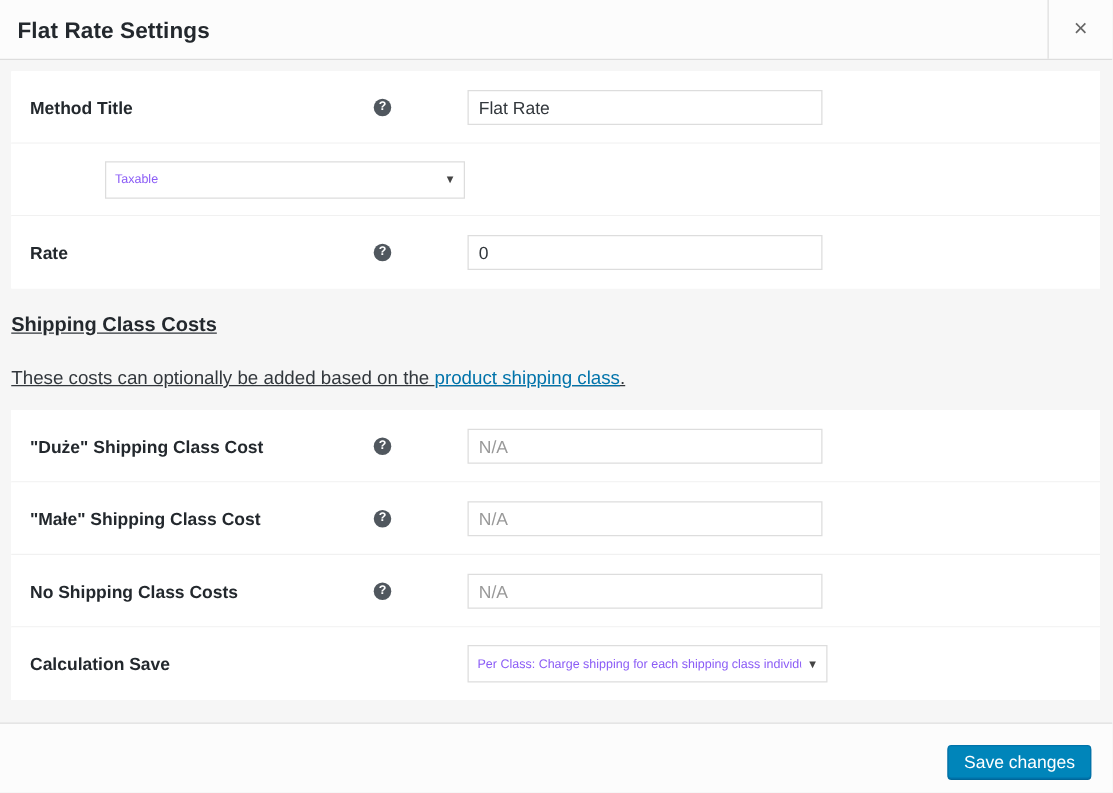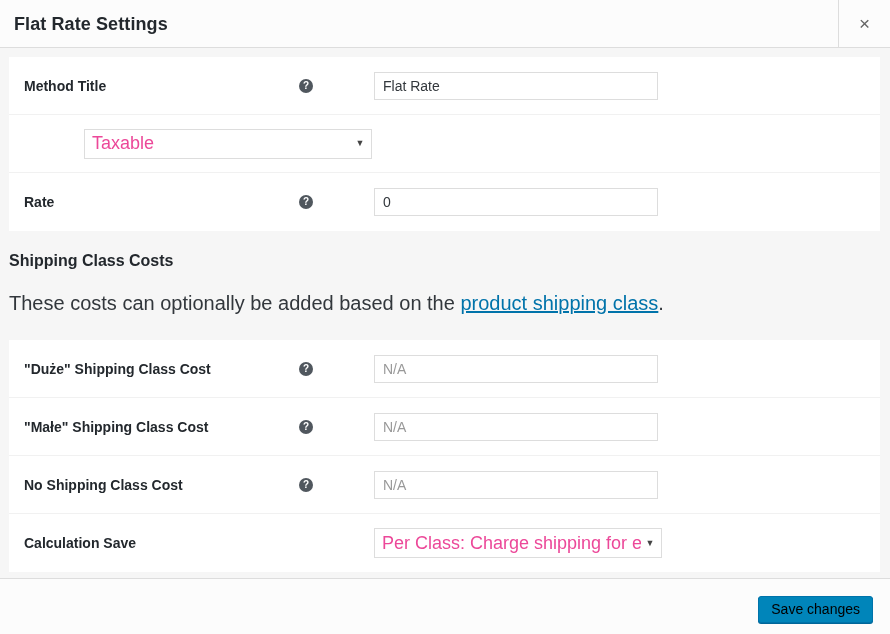--- a/index.html
+++ b/index.html
@@ -171,51 +171,52 @@
     background: #ffffff;
     display: flex;
     align-items: center;
     overflow: hidden;
     cursor: pointer;
   }
   .select-value {
     flex: 1 1 auto;
     padding-left: 7px;
     padding-right: 4px;
-    font-size: 18px;
-    color: #ec4899;
+    font-size: 10px;
+    color: #8b5cf6;
     white-space: nowrap;
     overflow: hidden;
   }
   .select-arrow {
     width: 18px;
     min-width: 18px;
     text-align: center;
     font-size: 9px;
     color: #444;
     line-height: 1;
     padding-right: 2px;
   }
 
   
   .section-block {
     background: #f6f6f6;
     padding: 20px 0 16px 0;
+    text-decoration: underline;
   }
   .section-heading {
     font-size: 16px;
     font-weight: bold;
     color: #23282d;
     margin: 0 0 0 9px;
     line-height: 20px;
   }
   .section-desc {
-    font-size: 20px;
+    font-size: 15px;
     color: #32373c;
-    margin: 23px 0 12px 9px;
+    margin: 23px 0 0 9px;
     line-height: 18px;
   }
   .section-desc a {
     color: #0073aa;
     text-decoration: underline;
   }
 
   
   .modal-footer {
     height: 56px;
@@ -227,21 +228,21 @@
   }
   .save-button {
     position: absolute;
     right: 17px;
     top: 17px;
     height: 27px;
     padding: 0 12px;
     background: #0085ba;
     border: 1px solid #0073aa;
     border-radius: 3px;
-    color: #000000;
+    color: #ffffff;
     font-family: "Liberation Sans", sans-serif;
     font-size: 14px;
     line-height: 25px;
     cursor: pointer;
     box-shadow: 0 1px 0 #006799;
   }
 </style>
 </head>
 <body>
 
@@ -312,21 +313,21 @@
         <div class="row-label">"Małe" Shipping Class Cost</div>
         <div class="help-cell">
           <span class="help-tip">?</span>
         </div>
         <div class="field-cell">
           <input class="text-input" type="text" placeholder="N/A" style="">
         </div>
       </div>
 
       <div class="form-row">
-        <div class="row-label">No Shipping Class Cost</div>
+        <div class="row-label">No Shipping Class Costs</div>
         <div class="help-cell">
           <span class="help-tip">?</span>
         </div>
         <div class="field-cell">
           <input class="text-input" type="text" placeholder="N/A" style="">
         </div>
       </div>
 
       <div class="form-row last">
         <div class="row-label">Calculation Save</div>

